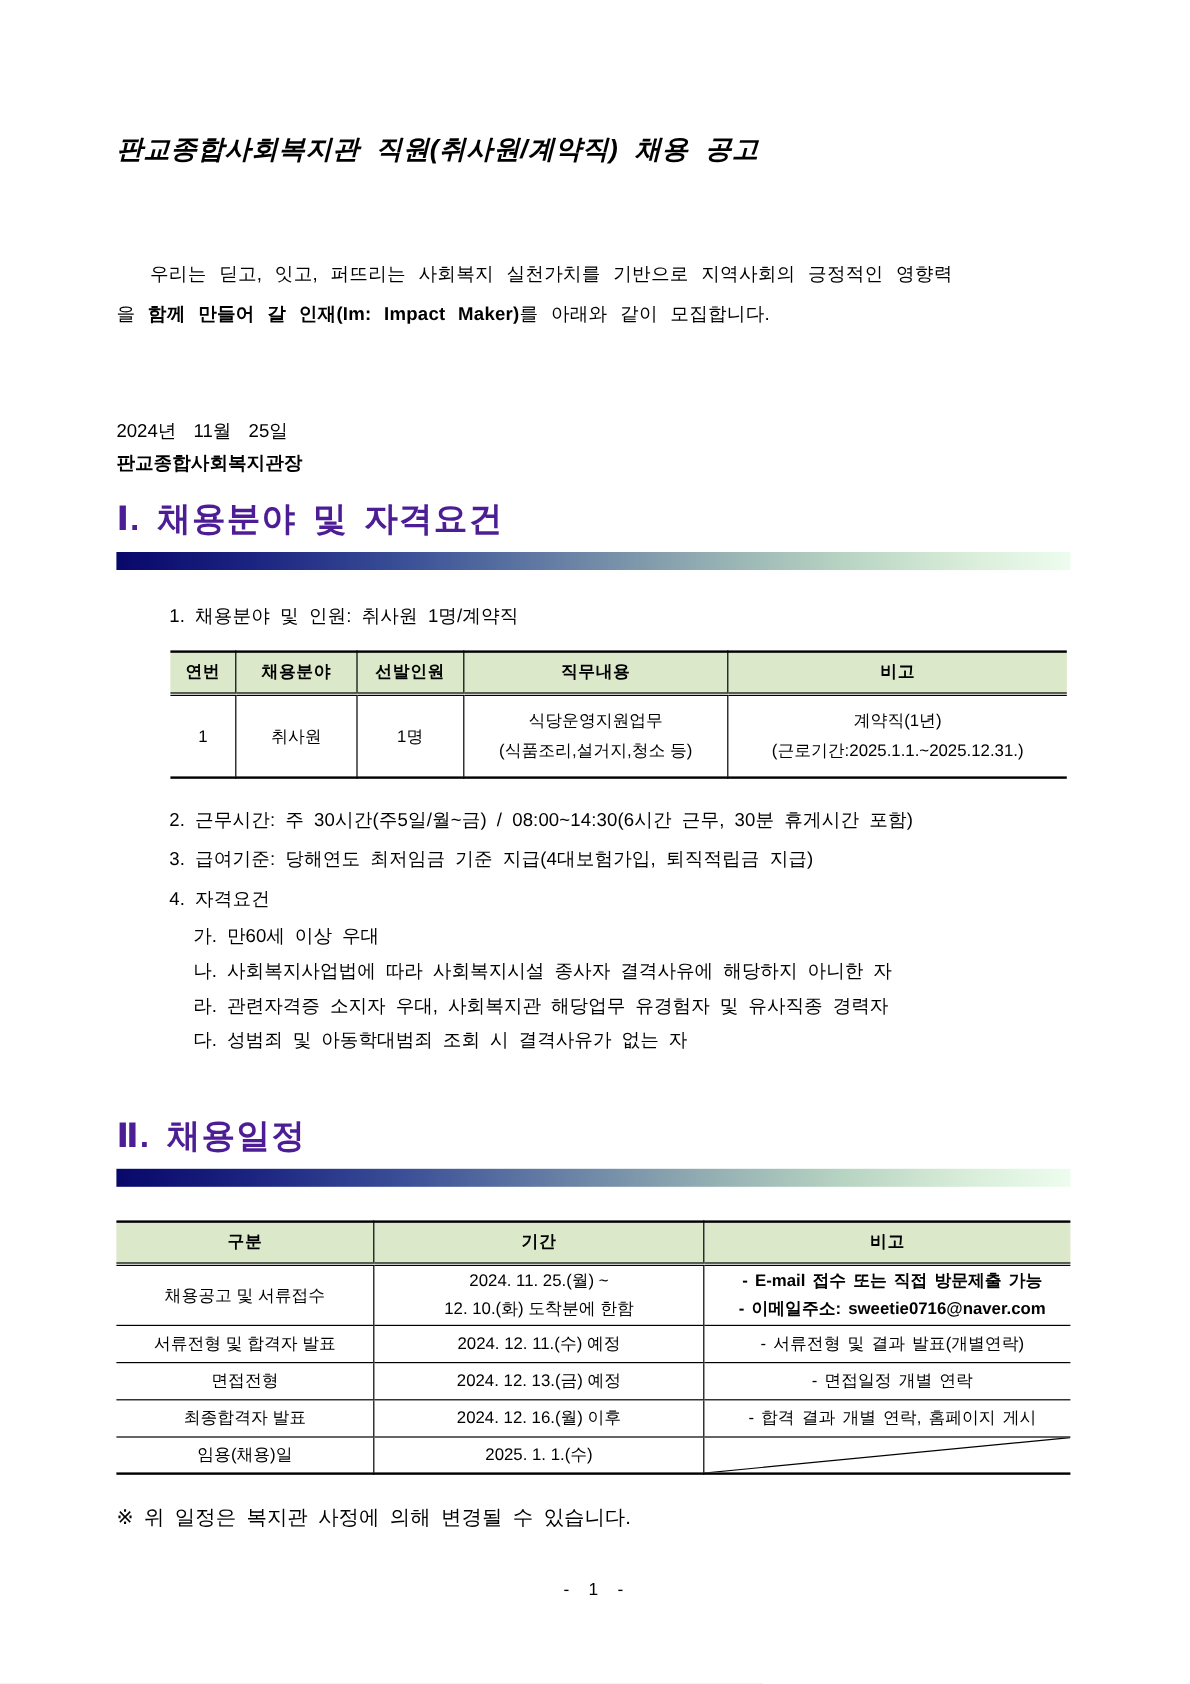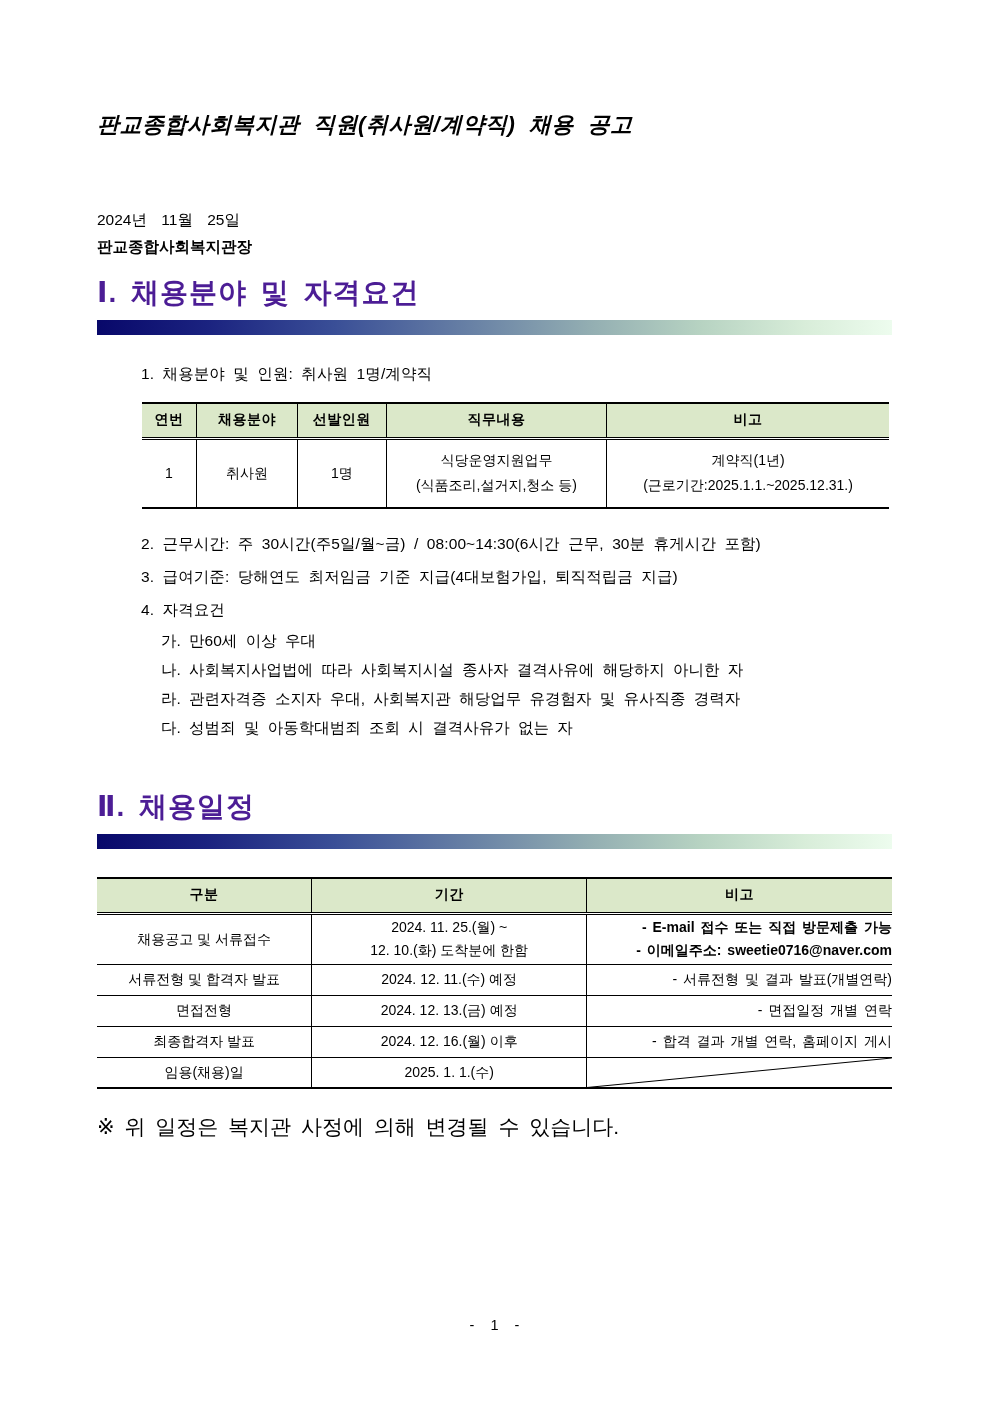--- a/index.html
+++ b/index.html
@@ -68,44 +68,48 @@
   .tbl thead th { font-weight: bold; height: 35px; border-bottom: 3px double #000; letter-spacing: 0.5px; }
   .tbl tbody td { border-top: 1px solid #000; }
   .tbl tbody tr:first-child td { border-top: none; }
 
   .tbl1 { margin: 12px 0 0 45px; width: 747px; }
   .tbl1 tbody td { height: 70px; line-height: 25px; }
 
   .tbl2 { margin-top: 28px; width: 795px; }
   .tbl2 tbody td { height: 31px; line-height: 23px; }
   .tbl2 tbody tr.tall td { height: 51px; }
-  .tbl2 td.note-cell { text-align: right; padding-left: 8px; word-spacing: 2px; }
+  .tbl2 td.note-cell { text-align: center; padding-left: 8px; word-spacing: 2px; }
   .tbl2 .bold-note { font-weight: bold; }
   .diag-cell { position: relative; padding: 0; }
   .diag-cell svg { position: absolute; inset: 0; width: 100%; height: 100%; display: block; }
 
-  .footnote { margin-top: 24px; font-size: 21px; word-spacing: 4px; }
+  .footnote { margin-top: 24px; font-size: 17px; word-spacing: 4px; }
 
   .page-num {
     position: absolute;
     bottom: 70px; left: 0; right: 0;
     text-align: center;
     font-size: 14.5px;
     letter-spacing: 3px;
     word-spacing: 6px;
   }
 </style>
 </head>
 <body>
 
 <div class="page">
   <div class="content">
 
     <div class="doc-title">판교종합사회복지관 직원(취사원/계약직) 채용 공고</div>
 
+    <div class="intro">
+      <div class="line1">우리는 딛고, 잇고, 퍼뜨리는 사회복지 실천가치를 기반으로 지역사회의 긍정적인 영향력</div>
+      <div class="line2"><span>을 </span><b>함께 만들어 갈 인재(Im: Impact Maker)</b><span>를 아래와 같이 모집합니다.</span></div>
+    </div>
 
     <div class="date-block">
       <div>2024년 11월 25일</div>
       <div class="sig">판교종합사회복지관장</div>
     </div>
 
     <div class="sec1">
       <div class="section-heading">Ⅰ. 채용분야 및 자격요건</div>
       <div class="grad-bar"></div>
 

